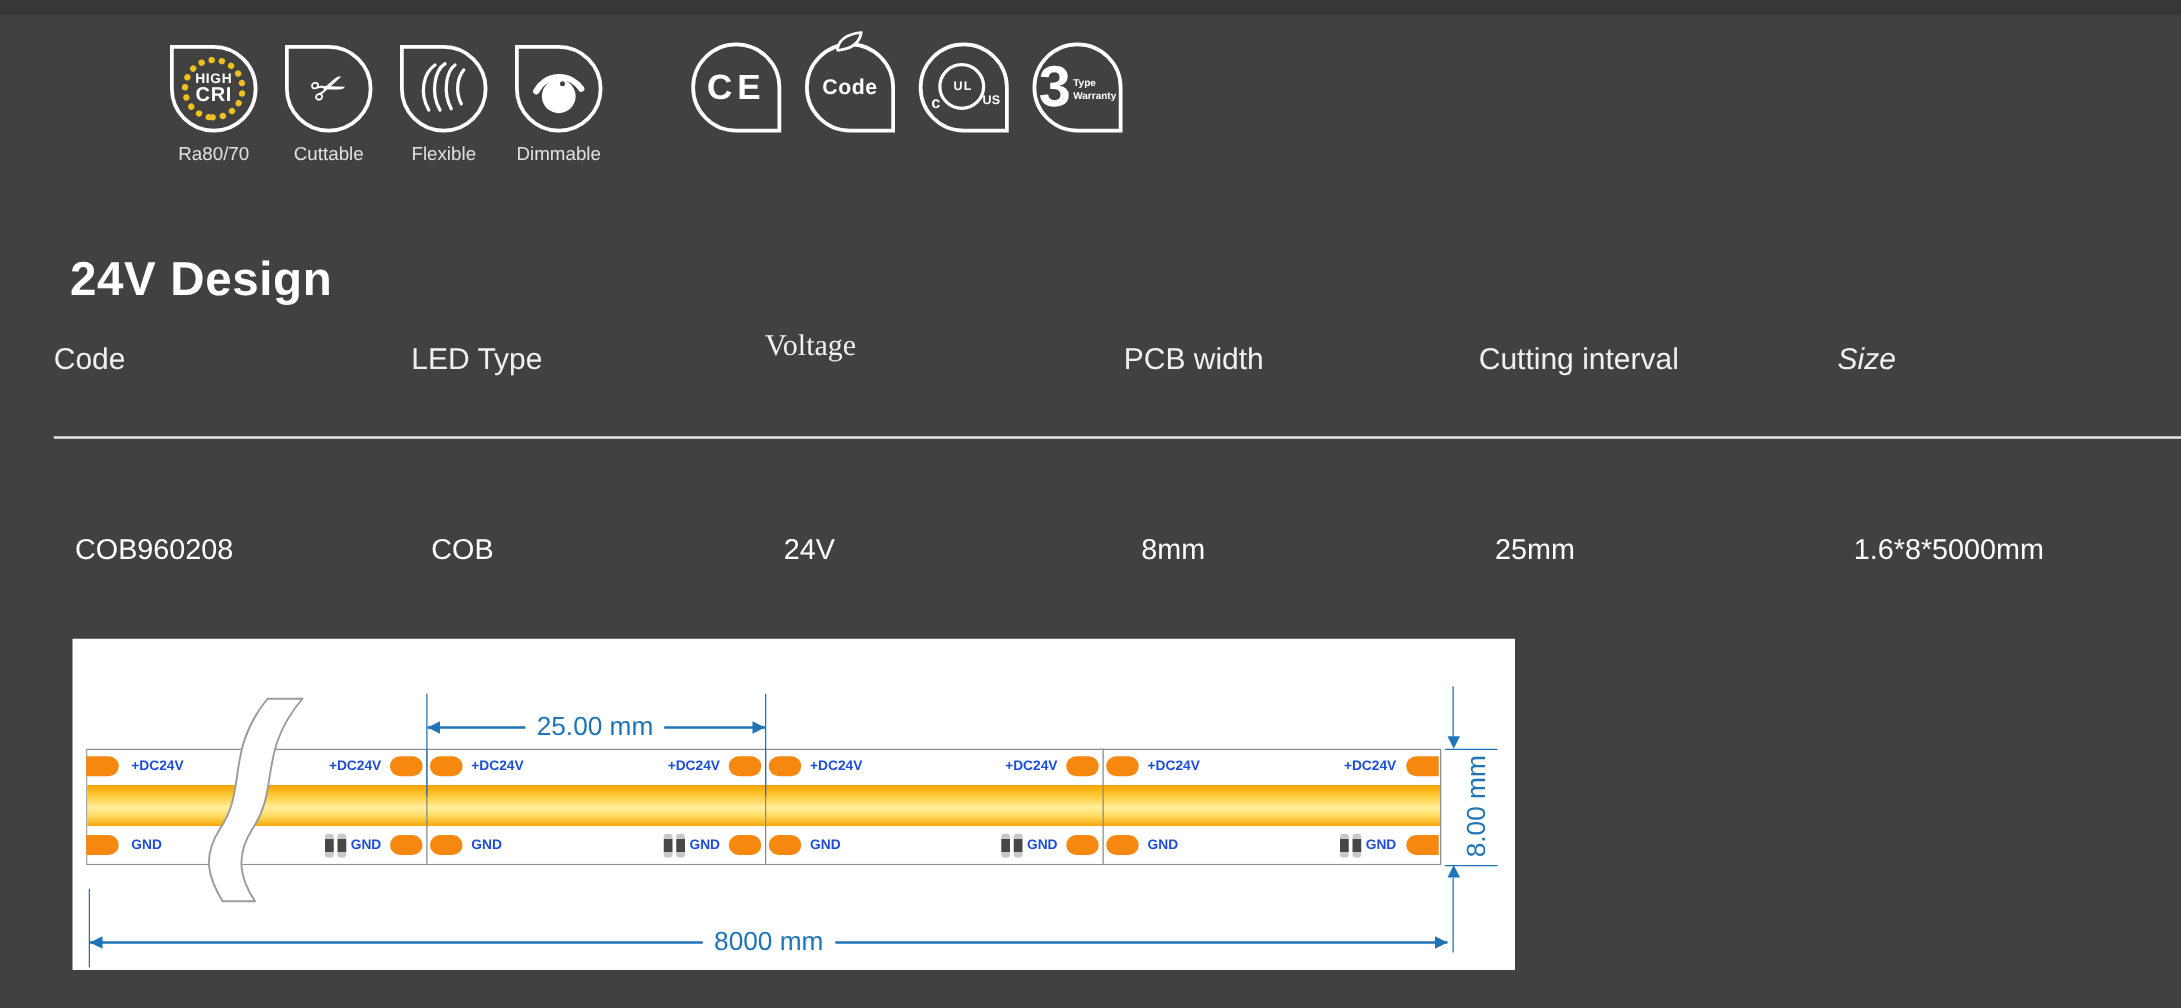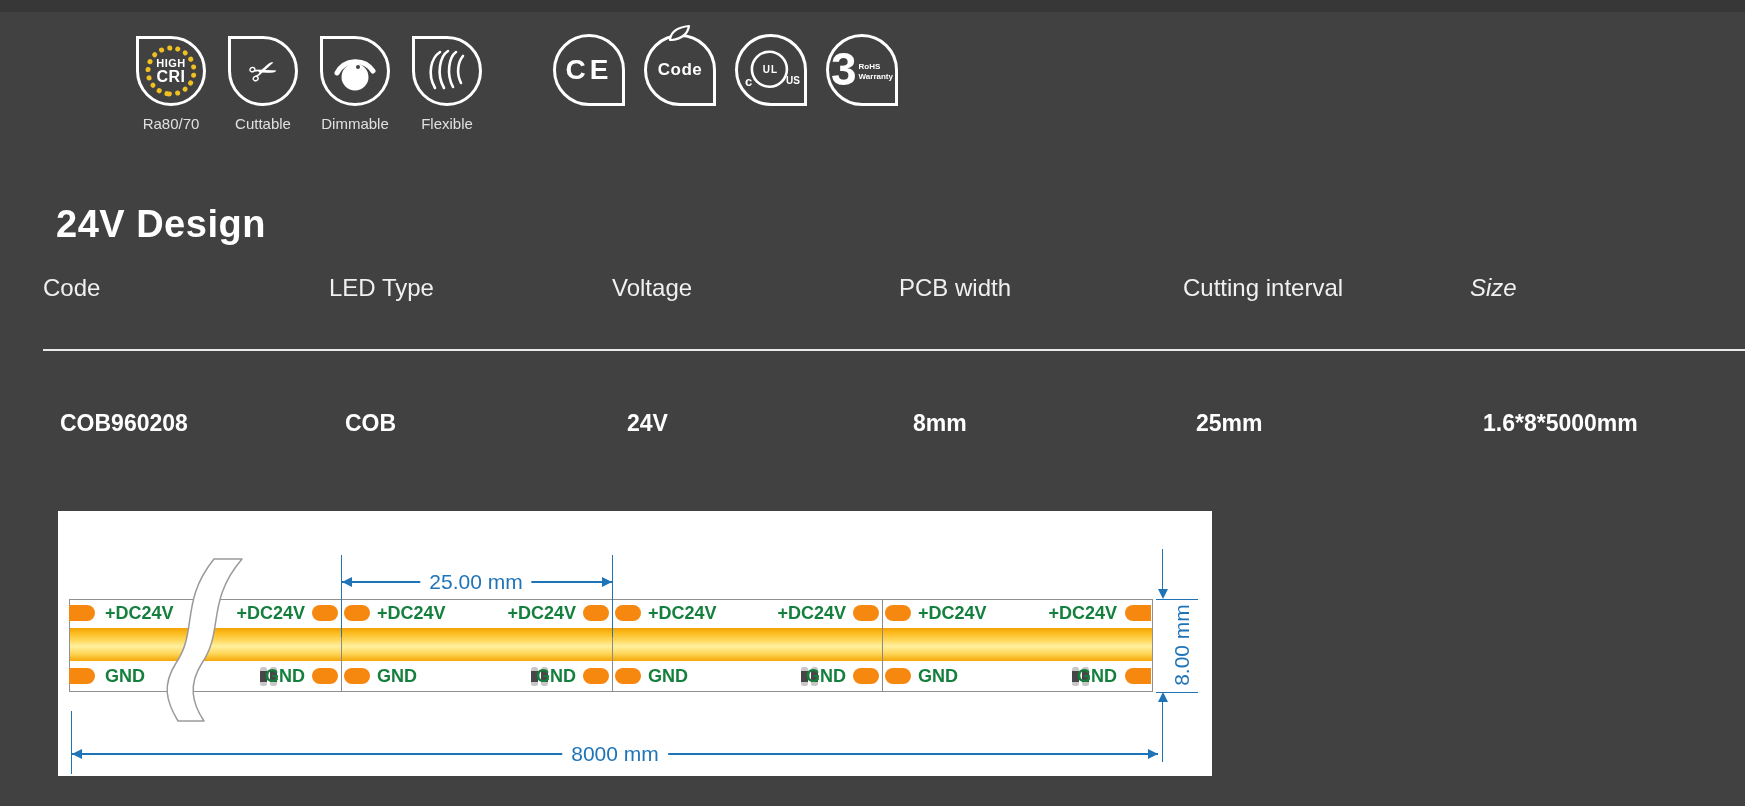--- a/index.html
+++ b/index.html
@@ -35,34 +35,34 @@
   .war-wrap{display:flex;align-items:center;}
   .war-num{font-size:46px;font-weight:800;line-height:.85;}
   .war-cap{display:flex;flex-direction:column;margin-left:2px;margin-top:4px;}
   .war-cap span{font-size:8px;font-weight:bold;line-height:1.2;}
 
   
   .page-title{position:absolute;left:56px;top:203px;font-size:38px;font-weight:800;color:#fff;letter-spacing:.5px;}
   .divider{position:absolute;left:43px;right:0;top:349px;height:2px;background:#e9e9e9;}
   .cell{position:absolute;white-space:nowrap;}
   .th{font-size:24px;color:#f0f0f0;font-weight:400;}
-  .td{font-size:23px;color:#ffffff;font-weight:700;}
+  .td{font-size:23px;color:#ffffff;font-weight:400;margin-top:16px;}
 
   
   .panel{position:absolute;left:58px;top:511px;width:1154px;height:265px;background:#fff;}
   .strip{position:absolute;left:11px;top:88px;width:1084px;height:93px;box-sizing:border-box;border:1px solid #909090;}
   .band-top{position:absolute;left:0;top:0;width:100%;height:28px;background:#fff;}
   .band-mid{position:absolute;left:0;top:28px;width:100%;height:33px;
     background:linear-gradient(180deg,#f1a106 0%,#fcba1c 14%,#ffd95e 38%,#fff0a0 55%,#ffd95e 76%,#f5a708 100%);}
   .band-bot{position:absolute;left:0;top:61px;width:100%;height:30px;background:#fff;}
   .cutline{position:absolute;top:88px;height:93px;width:1px;background:#8a8a8a;}
   .pad{position:absolute;width:26px;height:16px;background:#f6870f;border-radius:8px;}
   .pad.flat-l{border-radius:0 8px 8px 0;}
   .pad.flat-r{border-radius:8px 0 0 8px;}
-  .slabel{position:absolute;font-size:18px;font-weight:bold;color:#15803d;white-space:nowrap;transform:translateY(-50%);}
+  .slabel{position:absolute;font-size:11px;font-weight:bold;color:#1d4ed8;white-space:nowrap;transform:translateY(-50%);}
   .slabel.ralign{transform:translate(-100%,-50%);}
   .res{position:absolute;width:7px;height:19px;border-radius:2.5px;
     background:linear-gradient(180deg,#c8c8c8 0 22%,#474747 22% 78%,#c8c8c8 78% 100%);}
   .dim{position:absolute;background:#1f74b8;}
   .dim-text{position:absolute;color:#1f74b8;font-size:21px;background:#fff;padding:0 9px;transform:translate(-50%,-50%);white-space:nowrap;}
   .dim-text.vert{transform:translate(-50%,-50%) rotate(-90deg);background:transparent;padding:0;}
   .arr{position:absolute;width:0;height:0;}
   .arr.left {border-top:5px solid transparent;border-bottom:5px solid transparent;border-right:10px solid #1f74b8;}
   .arr.right{border-top:5px solid transparent;border-bottom:5px solid transparent;border-left:10px solid #1f74b8;}
   .arr.down {border-left:5px solid transparent;border-right:5px solid transparent;border-top:10px solid #1f74b8;}
@@ -88,41 +88,41 @@
     <div class="icon-label">Ra80/70</div>
   </div>
   <div class="icon-block">
     <div class="badge fbadge">
       <span class="scissors">✂</span>
     </div>
     <div class="icon-label">Cuttable</div>
   </div>
   <div class="icon-block">
     <div class="badge fbadge">
-      <svg width="58" height="58" viewBox="0 0 58 58">
-        <path d="M11,31 A21,21 0 0 1 47,29" fill="none" stroke="#fff" stroke-width="5" stroke-linecap="round"></path>
-        <circle cx="29" cy="35" r="13.5" fill="#fff"></circle>
-        <circle cx="32" cy="25" r="2" fill="#414141"></circle>
-      </svg>
-    </div>
-    <div class="icon-label">Dimmable</div>
-  </div>
-  <div class="icon-block">
-    <div class="badge fbadge">
       <svg width="56" height="56" viewBox="0 0 56 56">
         <g fill="none" stroke="#fff" stroke-width="2.6" stroke-linecap="round">
           <path d="M16,45 C8,31 12,15 21,9"></path>
           <path d="M25,45 C17,31 21,13 29,8"></path>
           <path d="M34,44 C27,31 30,14 37,9"></path>
           <path d="M42,40 C37,30 39,19 44,13"></path>
         </g>
       </svg>
     </div>
     <div class="icon-label">Flexible</div>
   </div>
+  <div class="icon-block">
+    <div class="badge fbadge">
+      <svg width="58" height="58" viewBox="0 0 58 58">
+        <path d="M11,31 A21,21 0 0 1 47,29" fill="none" stroke="#fff" stroke-width="5" stroke-linecap="round"></path>
+        <circle cx="29" cy="35" r="13.5" fill="#fff"></circle>
+        <circle cx="32" cy="25" r="2" fill="#414141"></circle>
+      </svg>
+    </div>
+    <div class="icon-label">Dimmable</div>
+  </div>
 </div>
 
 <div class="icon-row" style="left:553px;top:34px;gap:19px;">
   <div class="badge cbadge">
     <span class="ce-text">CE</span>
   </div>
   <div class="badge cbadge">
     <svg class="leaf" width="26" height="18" viewBox="0 0 26 18">
       <path d="M3,16 Q4,4 22,2 Q20,14 5,16 Z" fill="#414141" stroke="#fff" stroke-width="2.2" stroke-linejoin="round"></path>
     </svg>
@@ -135,32 +135,32 @@
           <circle cx="20" cy="20" r="17.5" fill="none" stroke="#fff" stroke-width="2.6"></circle>
         </svg>
       <span class="cul-ul">UL</span>
       <span class="cul-us">US</span>
     </div>
   </div>
   <div class="badge cbadge">
     <div class="war-wrap">
       <span class="war-num">3</span>
       <span class="war-cap">
-        <span>RoHS</span>
+        <span>Type</span>
         <span>Warranty</span>
       </span>
     </div>
   </div>
 </div>
 
 <h1 class="page-title" style="margin:0;">24V Design</h1>
 <div id="spec-table">
     <div class="cell th" style="left:43px;top:274px;">Code</div>
     <div class="cell th" style="left:329px;top:274px;">LED Type</div>
-    <div class="cell th" style="left:612px;top:274px;">Voltage</div>
+    <div class="cell th" style="left:612px;top:264px;font-family:Liberation Serif, serif;">Voltage</div>
     <div class="cell th" style="left:899px;top:274px;">PCB width</div>
     <div class="cell th" style="left:1183px;top:274px;">Cutting interval</div>
     <div class="cell th" style="left:1470px;top:274px;font-style:italic;">Size</div>
     <div class="cell td" style="left:60px;top:410px;">COB960208</div>
     <div class="cell td" style="left:345px;top:410px;">COB</div>
     <div class="cell td" style="left:627px;top:410px;">24V</div>
     <div class="cell td" style="left:913px;top:410px;">8mm</div>
     <div class="cell td" style="left:1196px;top:410px;">25mm</div>
     <div class="cell td" style="left:1483px;top:410px;">1.6*8*5000mm</div>
   </div>

